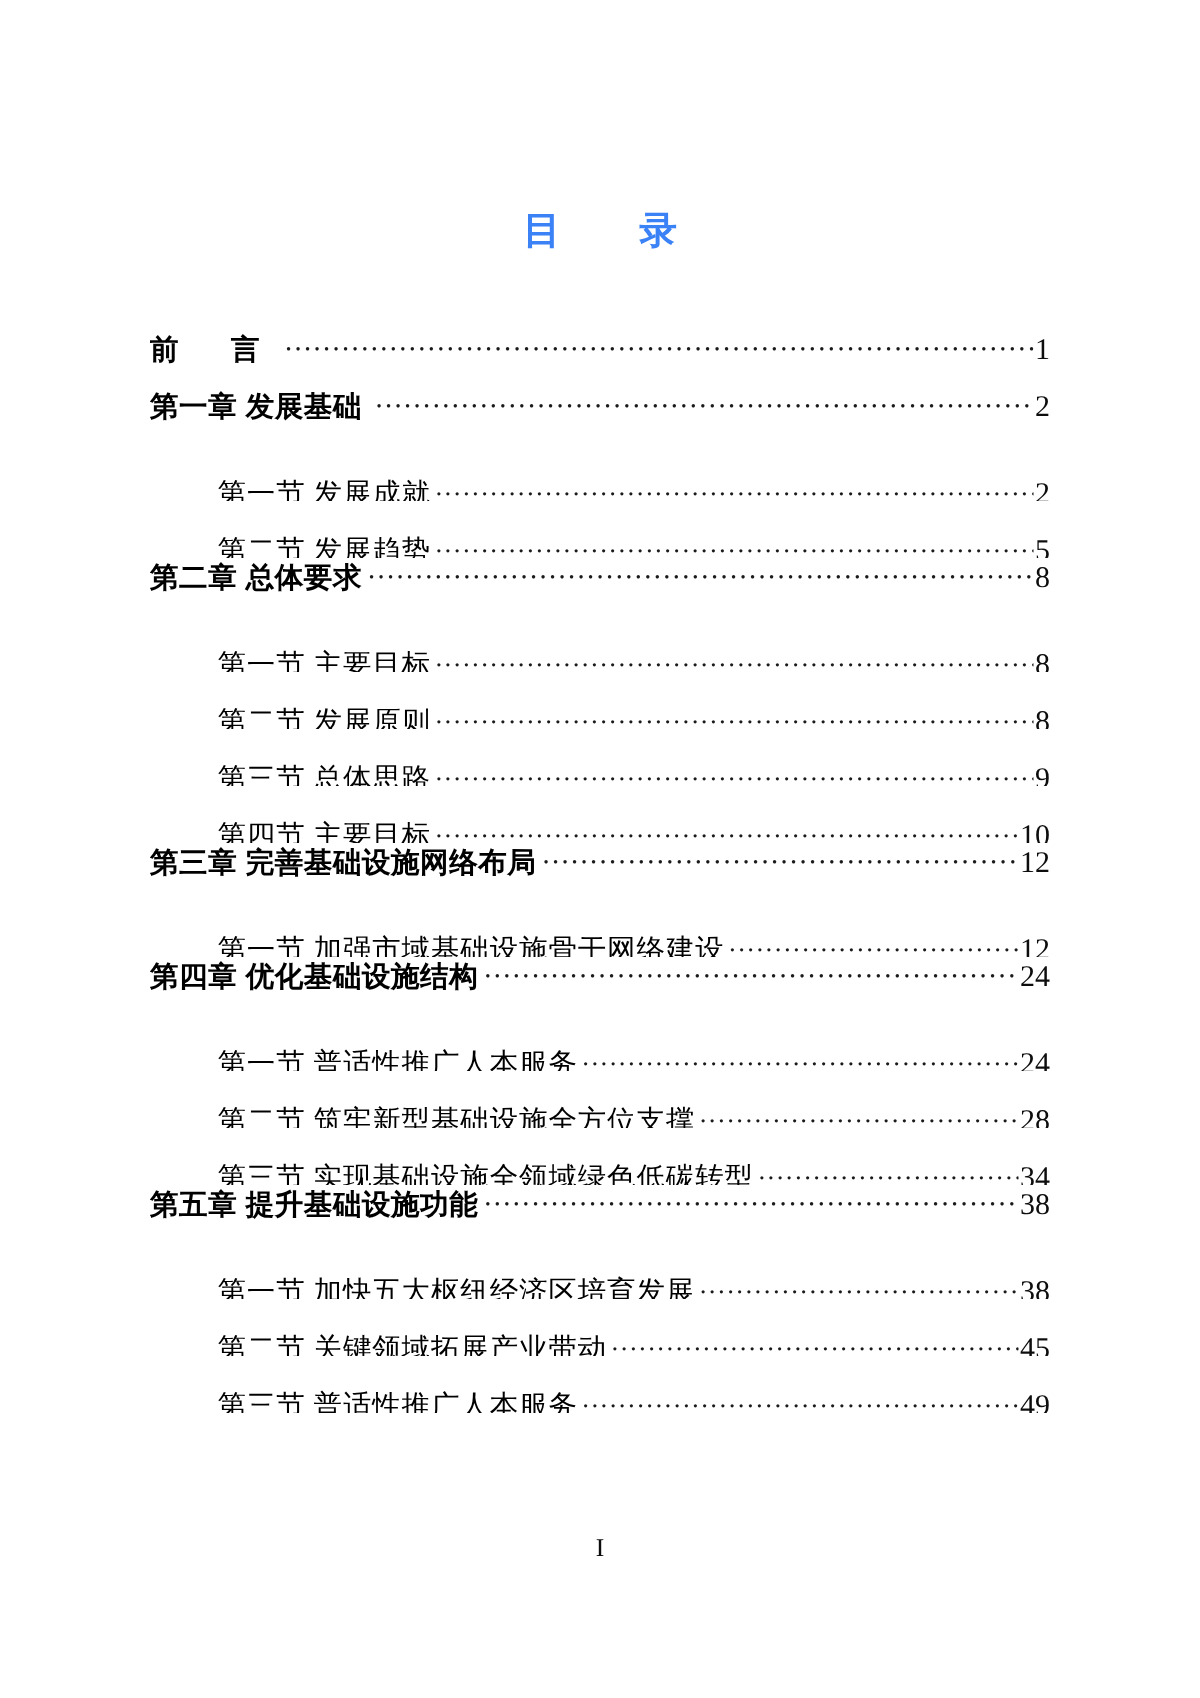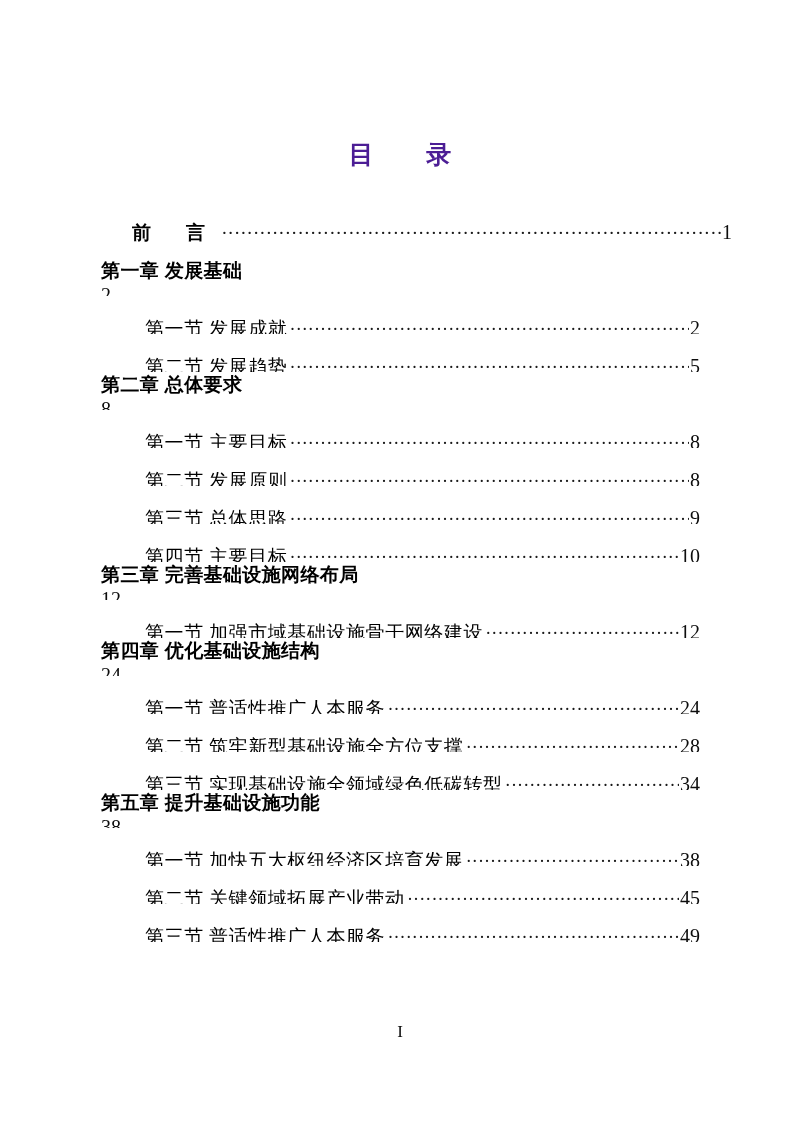--- a/index.html
+++ b/index.html
@@ -29,39 +29,38 @@
     top: 142px;
     left: 0;
     width: 800px;
     text-align: center;
     font-family: "Liberation Sans", "DejaVu Sans", sans-serif;
     font-weight: bold;
     font-size: 25px;
     letter-spacing: 0.55em;
     text-indent: 0.55em;
     line-height: 1;
-    color: #4c1d95;
+    color: #3b82f6;
   }
 
   
   .toc-list {
     position: absolute;
     top: 220px;
     left: 100px;
     width: 600px;
   }
 
   .toc-entry {
     display: flex;
     align-items: baseline;
     width: 100%;
     height: 38px;
     white-space: nowrap;
     overflow: hidden;
-    margin-left: 32px;
   }
 
   .entry-label {
     flex: 0 0 auto;
   }
 
   .leader {
     flex: 1 1 auto;
     overflow: hidden;
     margin: 0 1px;
@@ -94,21 +93,20 @@
     font-size: 19px;
     letter-spacing: 0.42em;
     padding-right: 4px;
   }
   .lv-front .leader::before { font-size: 19px; }
   .lv-front .entry-page { font-size: 20px; }
 
   
   .lv-chapter {
     margin-left: 0;
-    flex-direction: column;
   }
   .lv-chapter .entry-label {
     font-family: "Liberation Sans", "DejaVu Sans", sans-serif;
     font-weight: bold;
     font-size: 19px;
     letter-spacing: 0.02em;
     padding-right: 3px;
   }
   .lv-chapter .leader::before { font-size: 19px; }
   .lv-chapter .entry-page { font-size: 20px; }

